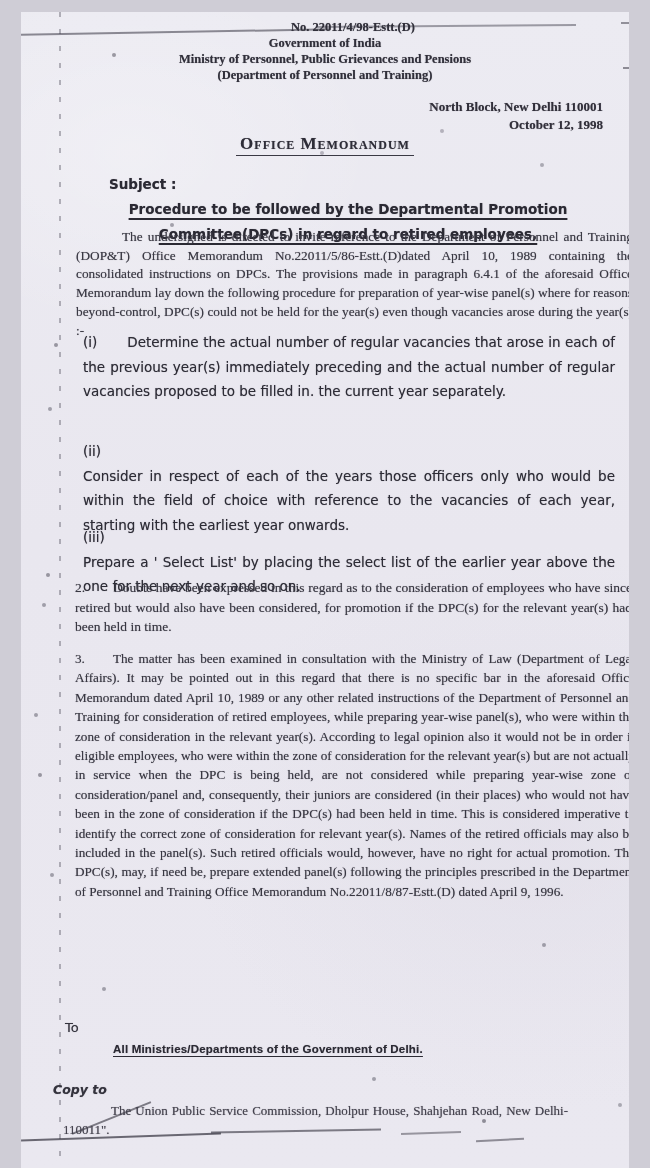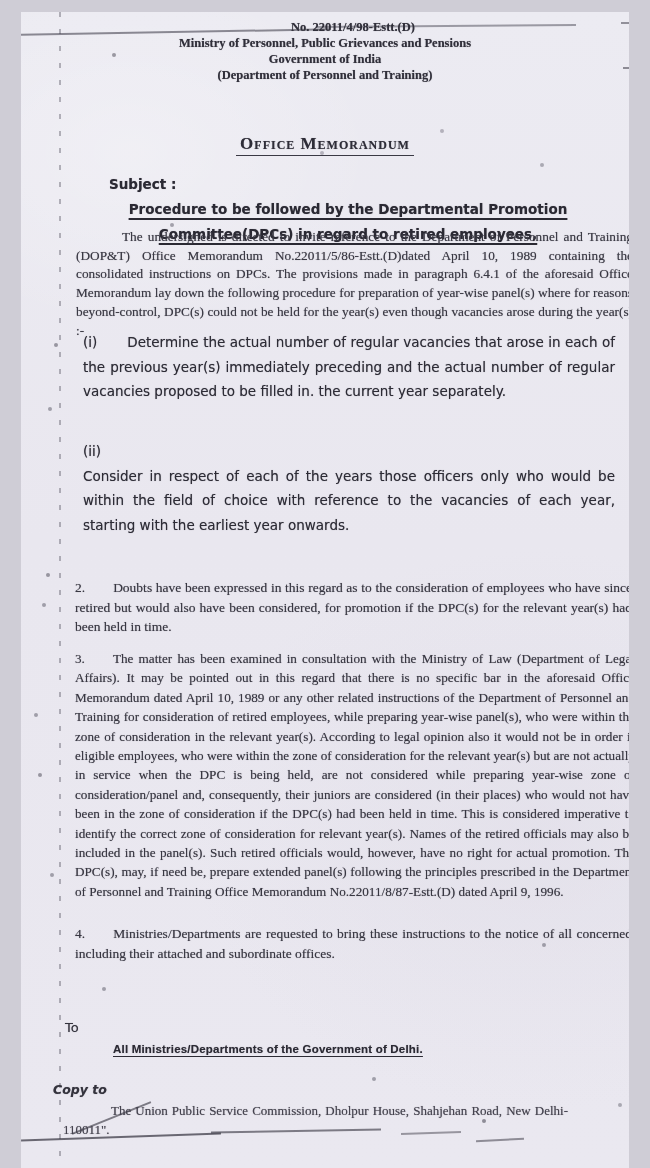--- a/index.html
+++ b/index.html
@@ -106,25 +106,29 @@
   <div class="art leftdash"></div>
   <div class="art botline-a"></div>
   <div class="art botline-b"></div>
   <div class="art botline-c"></div>
   <div class="art botline-d"></div>
   <div class="art botdiag"></div>
   <div class="art specks"></div>
 
   <div class="hdr t">
     <div class="refno">No. 22011/4/98-Estt.(D)</div>
+    <div>Government of India</div>
     <div>Ministry of Personnel, Public Grievances and Pensions</div>
-    <div>Government of India</div>
     <div>(Department of Personnel and Training)</div>
   </div>
 
+  <div class="dateblock t">
+    <div>North Block, New Delhi 110001</div>
+    <div>October 12, 1998</div>
+  </div>
 
   <div class="title-wrap">
     <span class="title t">Office Memorandum</span>
   </div>
 
   <div class="subject print t">
     <span class="lbl">Subject :</span>
     <span class="txt">Procedure to be followed by the Departmental Promotion Committee(DPCs) in regard to retired employees,</span>
   </div>
 
@@ -132,32 +136,33 @@
 
   <div class="item item-flow print t" style="top:318px;">
     <span class="mk">(i)</span><span>Determine the actual number of regular vacancies that arose in each of the previous year(s) immediately preceding and the actual number of regular vacancies proposed to be filled in. the current year separately.</span>
   </div>
 
   <div class="item item-flex print t" style="top:427px;">
     <span class="mk">(ii)</span>
     <span class="tx">Consider in respect of each of the years those officers only who would be within the field of choice with reference to the vacancies of each year, starting with the earliest year onwards.</span>
   </div>
 
+  <div class="item item-flex print t" style="top:513px;">
+    <span class="mk">(iii)</span>
+    <span class="tx">Prepare a ' Select List' by placing the select list of the earlier year above the one for the next year and so on.</span>
+  </div>
 
   <div class="para serif t" style="top:566px;">
     <span class="num">2.</span><span>Doubts have been expressed in this regard as to the consideration of employees who have since retired but would also have been considered, for promotion if the DPC(s) for the relevant year(s) had been held in time.</span>
   </div>
 
   <div class="para p3 serif t" style="top:637px;">
     <span class="num">3.</span><span>The matter has been examined in consultation with the Ministry of Law (Department of Legal Affairs). It may be pointed out in this regard that there is no specific bar in the aforesaid Office Memorandum dated April 10, 1989 or any other related instructions of the Department of Personnel and Training for consideration of retired employees, while preparing year-wise panel(s), who were within the zone of consideration in the relevant year(s). According to legal opinion also it would not be in order if eligible employees, who were within the zone of consideration for the relevant year(s) but are not actually in service when the DPC is being held, are not considered while preparing year-wise zone of consideration/panel and, consequently, their juniors are considered (in their places) who would not have been in the zone of consideration if the DPC(s) had been held in time. This is considered imperative to identify the correct zone of consideration for relevant year(s). Names of the retired officials may also be included in the panel(s). Such retired officials would, however, have no right for actual promotion. The DPC(s), may, if need be, prepare extended panel(s) following the principles prescribed in the Department of Personnel and Training Office Memorandum No.22011/8/87-Estt.(D) dated April 9, 1996.</span>
   </div>
 
-  <div class="para serif t" style="top:912px;">
-    <span class="num">4.</span><span>Ministries/Departments are requested to bring these instructions to the notice of all concerned including their attached and subordinate offices.</span>
-  </div>
 
 
   <div class="to-lbl t">To</div>
   <div class="to-line t">All Ministries/Departments of the Government of Delhi.</div>
 
   <div class="copy-lbl t">Copy to</div>
   <div class="copy-txt serif t">The Union Public Service Commission, Dholpur House, Shahjehan Road, New Delhi-110011".</div>
 
 </div>
 

